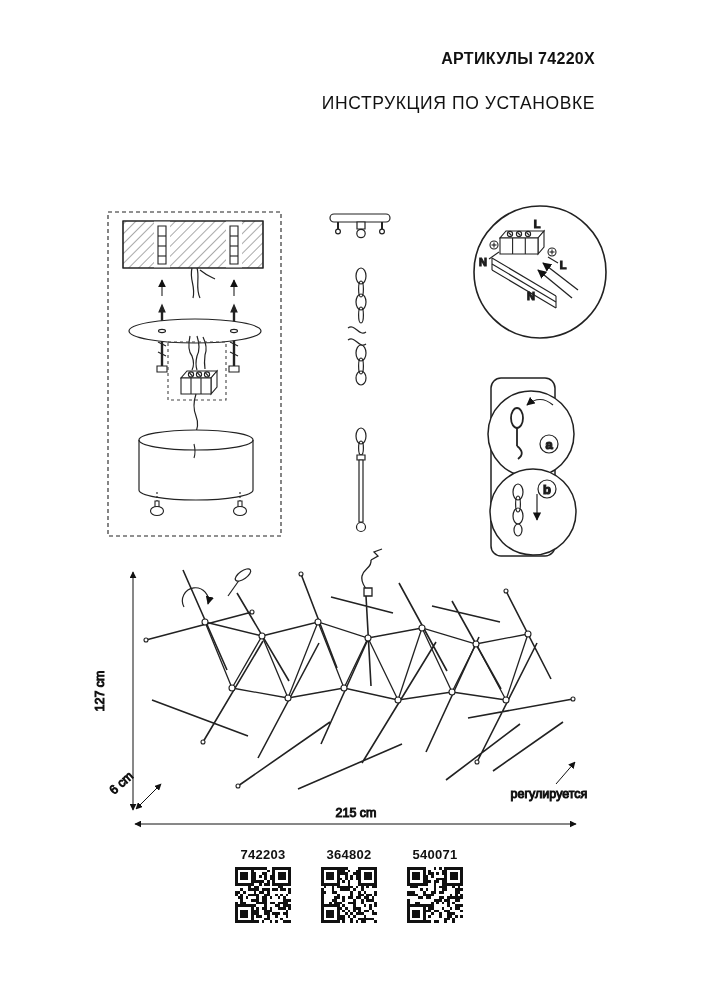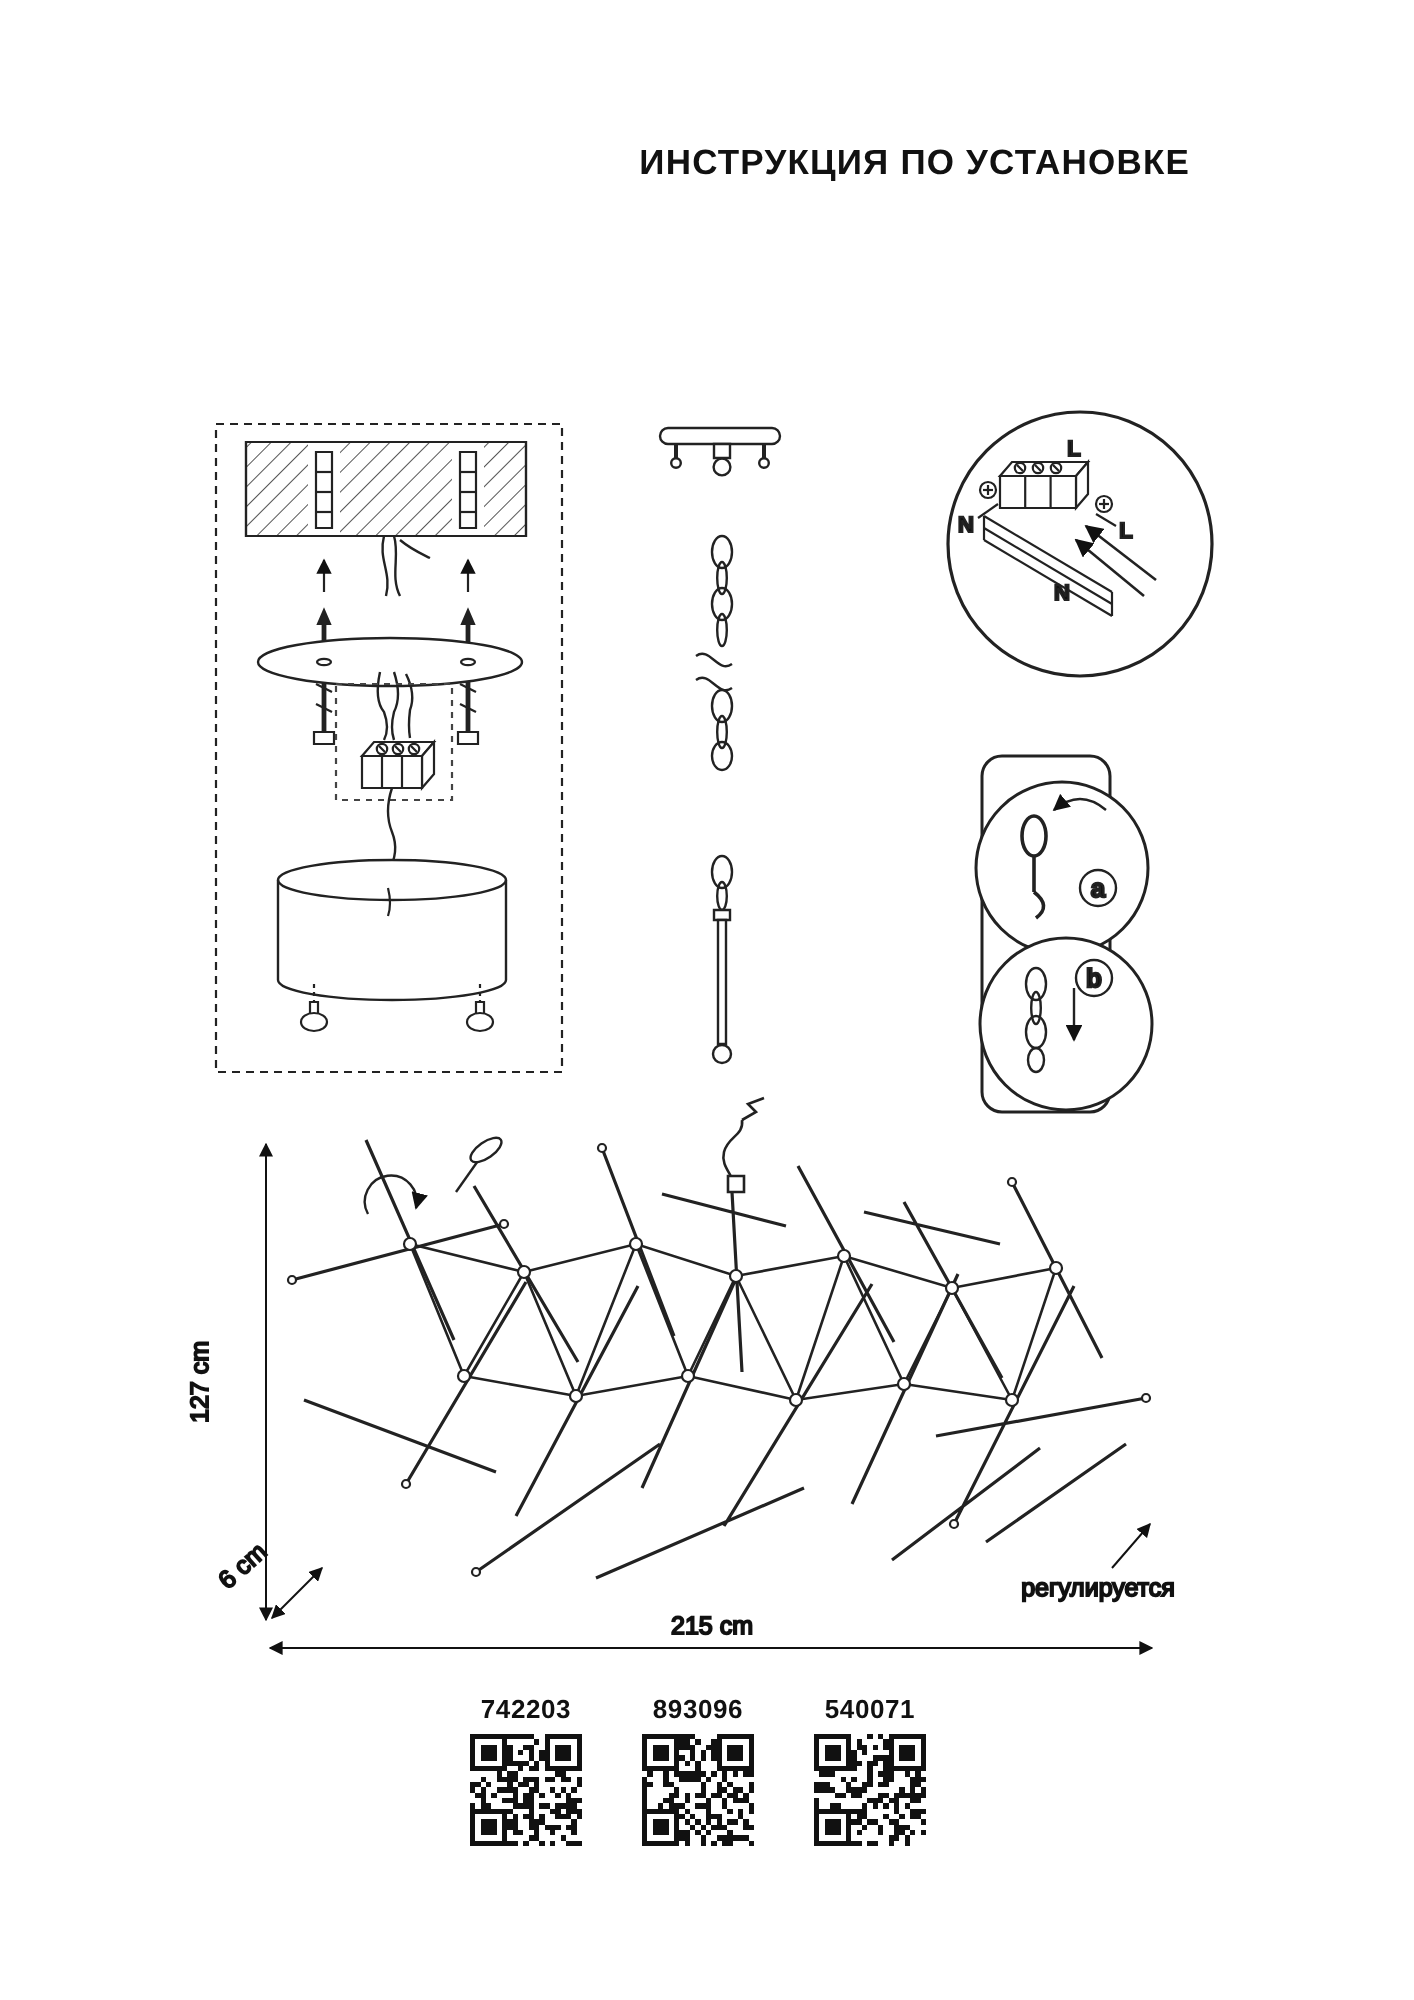--- a/index.html
+++ b/index.html
@@ -1,38 +1,39 @@
 <!DOCTYPE html>
 <html><head>
 <meta charset="utf-8">
 <style>
   html,body{margin:0;padding:0;background:#fff;}
   .page{position:relative;width:707px;height:1000px;background:#fff;overflow:hidden;
         font-family:"Liberation Sans",sans-serif;color:#111;}
   .titles{position:absolute;top:48px;right:112px;text-align:right;}
   .series{font-size:16px;font-weight:bold;line-height:22px;letter-spacing:.3px;}
-  .instr{font-size:17.5px;font-weight:bold;line-height:25px;letter-spacing:.6px;}
+  .instr{font-size:17.5px;font-weight:normal;line-height:25px;letter-spacing:.6px;}
   .gap{margin-top:21px;}
   .art{position:absolute;left:0;top:0;}
   .art *{vector-effect:non-scaling-stroke;}
   .art text{fill:#111;}
   .lbl{font:bold 11px "Liberation Sans",sans-serif;}
   .opt{font:bold 13px "Liberation Sans",sans-serif;}
   .dimT{font:12.5px "Liberation Sans",sans-serif;}
   .articles{position:absolute;left:232px;top:847px;display:flex;gap:24px;}
   .article{width:62px;text-align:center;}
   .code{font-size:13px;font-weight:bold;margin-bottom:5px;letter-spacing:.3px;text-align:center;}
   .qr{width:56px;height:56px;margin:0 auto;}
 </style>
 </head>
 <body>
 
 <div class="page">
 
   <header class="titles">
+    <div class="series">АРТИКУЛЫ 74220X</div>
     <div class="instr gap">ИНСТРУКЦИЯ ПО УСТАНОВКЕ</div>
   </header>
 
   <svg class="art" width="707" height="1000" viewBox="0 0 707 1000" xmlns="http://www.w3.org/2000/svg">
     <defs>
       <pattern id="hatch" width="7" height="7" patternUnits="userSpaceOnUse" patternTransform="rotate(45)">
         <line x1="0" y1="0" x2="0" y2="7" stroke="#555" stroke-width="1"></line>
       </pattern>
       <marker id="arr" viewBox="0 0 10 10" refX="9" refY="5" markerWidth="7" markerHeight="7" orient="auto-start-reverse">
         <path d="M0,0L10,5L0,10z" fill="#111"></path>
@@ -311,21 +312,21 @@
   </svg>
 
   <div class="articles">
     <div class="article">
       <div class="code">742203</div>
       <div class="qr"><svg viewBox="0 0 21 21" width="56" height="56" shape-rendering="crispEdges">
             <path d="M7 0h1v1h-1zM8 0h1v1h-1zM9 0h1v1h-1zM10 0h1v1h-1zM11 0h1v1h-1zM12 1h1v1h-1zM7 2h1v1h-1zM10 2h1v1h-1zM11 2h1v1h-1zM7 3h1v1h-1zM9 3h1v1h-1zM11 3h1v1h-1zM13 3h1v1h-1zM7 4h1v1h-1zM11 4h1v1h-1zM13 4h1v1h-1zM7 5h1v1h-1zM8 5h1v1h-1zM9 5h1v1h-1zM10 5h1v1h-1zM12 5h1v1h-1zM9 6h1v1h-1zM11 6h1v1h-1zM12 6h1v1h-1zM5 7h1v1h-1zM7 7h1v1h-1zM8 7h1v1h-1zM16 7h1v1h-1zM17 7h1v1h-1zM2 8h1v1h-1zM5 8h1v1h-1zM6 8h1v1h-1zM7 8h1v1h-1zM8 8h1v1h-1zM10 8h1v1h-1zM11 8h1v1h-1zM12 8h1v1h-1zM14 8h1v1h-1zM15 8h1v1h-1zM17 8h1v1h-1zM18 8h1v1h-1zM20 8h1v1h-1zM0 9h1v1h-1zM1 9h1v1h-1zM3 9h1v1h-1zM7 9h1v1h-1zM9 9h1v1h-1zM10 9h1v1h-1zM12 9h1v1h-1zM20 9h1v1h-1zM0 10h1v1h-1zM2 10h1v1h-1zM5 10h1v1h-1zM6 10h1v1h-1zM7 10h1v1h-1zM8 10h1v1h-1zM11 10h1v1h-1zM12 10h1v1h-1zM15 10h1v1h-1zM17 10h1v1h-1zM19 10h1v1h-1zM1 11h1v1h-1zM2 11h1v1h-1zM4 11h1v1h-1zM8 11h1v1h-1zM10 11h1v1h-1zM11 11h1v1h-1zM13 11h1v1h-1zM16 11h1v1h-1zM18 11h1v1h-1zM2 12h1v1h-1zM6 12h1v1h-1zM7 12h1v1h-1zM8 12h1v1h-1zM10 12h1v1h-1zM11 12h1v1h-1zM18 12h1v1h-1zM19 12h1v1h-1zM20 12h1v1h-1zM0 13h1v1h-1zM2 13h1v1h-1zM3 13h1v1h-1zM8 13h1v1h-1zM9 13h1v1h-1zM10 13h1v1h-1zM11 13h1v1h-1zM13 13h1v1h-1zM14 13h1v1h-1zM16 13h1v1h-1zM17 13h1v1h-1zM18 13h1v1h-1zM19 13h1v1h-1zM7 14h1v1h-1zM11 14h1v1h-1zM15 14h1v1h-1zM16 14h1v1h-1zM18 14h1v1h-1zM19 14h1v1h-1zM20 14h1v1h-1zM8 15h1v1h-1zM10 15h1v1h-1zM11 15h1v1h-1zM13 15h1v1h-1zM16 15h1v1h-1zM17 15h1v1h-1zM18 15h1v1h-1zM20 15h1v1h-1zM7 16h1v1h-1zM8 16h1v1h-1zM11 16h1v1h-1zM12 16h1v1h-1zM13 16h1v1h-1zM19 16h1v1h-1zM7 17h1v1h-1zM8 17h1v1h-1zM11 17h1v1h-1zM12 17h1v1h-1zM14 17h1v1h-1zM15 17h1v1h-1zM16 17h1v1h-1zM18 17h1v1h-1zM19 17h1v1h-1zM8 18h1v1h-1zM9 18h1v1h-1zM12 18h1v1h-1zM15 18h1v1h-1zM19 18h1v1h-1zM11 19h1v1h-1zM12 19h1v1h-1zM17 19h1v1h-1zM7 20h1v1h-1zM8 20h1v1h-1zM10 20h1v1h-1zM13 20h1v1h-1zM15 20h1v1h-1zM18 20h1v1h-1zM19 20h1v1h-1zM20 20h1v1h-1zM0 0h1v1h-1zM1 0h1v1h-1zM2 0h1v1h-1zM3 0h1v1h-1zM4 0h1v1h-1zM5 0h1v1h-1zM6 0h1v1h-1zM0 1h1v1h-1zM6 1h1v1h-1zM0 2h1v1h-1zM2 2h1v1h-1zM3 2h1v1h-1zM4 2h1v1h-1zM6 2h1v1h-1zM0 3h1v1h-1zM2 3h1v1h-1zM3 3h1v1h-1zM4 3h1v1h-1zM6 3h1v1h-1zM0 4h1v1h-1zM2 4h1v1h-1zM3 4h1v1h-1zM4 4h1v1h-1zM6 4h1v1h-1zM0 5h1v1h-1zM6 5h1v1h-1zM0 6h1v1h-1zM1 6h1v1h-1zM2 6h1v1h-1zM3 6h1v1h-1zM4 6h1v1h-1zM5 6h1v1h-1zM6 6h1v1h-1zM14 0h1v1h-1zM15 0h1v1h-1zM16 0h1v1h-1zM17 0h1v1h-1zM18 0h1v1h-1zM19 0h1v1h-1zM20 0h1v1h-1zM14 1h1v1h-1zM20 1h1v1h-1zM14 2h1v1h-1zM16 2h1v1h-1zM17 2h1v1h-1zM18 2h1v1h-1zM20 2h1v1h-1zM14 3h1v1h-1zM16 3h1v1h-1zM17 3h1v1h-1zM18 3h1v1h-1zM20 3h1v1h-1zM14 4h1v1h-1zM16 4h1v1h-1zM17 4h1v1h-1zM18 4h1v1h-1zM20 4h1v1h-1zM14 5h1v1h-1zM20 5h1v1h-1zM14 6h1v1h-1zM15 6h1v1h-1zM16 6h1v1h-1zM17 6h1v1h-1zM18 6h1v1h-1zM19 6h1v1h-1zM20 6h1v1h-1zM0 14h1v1h-1zM1 14h1v1h-1zM2 14h1v1h-1zM3 14h1v1h-1zM4 14h1v1h-1zM5 14h1v1h-1zM6 14h1v1h-1zM0 15h1v1h-1zM6 15h1v1h-1zM0 16h1v1h-1zM2 16h1v1h-1zM3 16h1v1h-1zM4 16h1v1h-1zM6 16h1v1h-1zM0 17h1v1h-1zM2 17h1v1h-1zM3 17h1v1h-1zM4 17h1v1h-1zM6 17h1v1h-1zM0 18h1v1h-1zM2 18h1v1h-1zM3 18h1v1h-1zM4 18h1v1h-1zM6 18h1v1h-1zM0 19h1v1h-1zM6 19h1v1h-1zM0 20h1v1h-1zM1 20h1v1h-1zM2 20h1v1h-1zM3 20h1v1h-1zM4 20h1v1h-1zM5 20h1v1h-1zM6 20h1v1h-1z" fill="#111"></path>
           </svg></div>
     </div>
     <div class="article">
-      <div class="code">893096</div>
+      <div class="code">364802</div>
       <div class="qr"><svg viewBox="0 0 21 21" width="56" height="56" shape-rendering="crispEdges">
             <path d="M7 0h1v1h-1zM8 0h1v1h-1zM9 0h1v1h-1zM7 1h1v1h-1zM8 1h1v1h-1zM10 1h1v1h-1zM13 1h1v1h-1zM7 2h1v1h-1zM8 2h1v1h-1zM9 2h1v1h-1zM12 2h1v1h-1zM13 2h1v1h-1zM9 3h1v1h-1zM11 3h1v1h-1zM13 3h1v1h-1zM7 4h1v1h-1zM9 4h1v1h-1zM11 4h1v1h-1zM13 4h1v1h-1zM8 5h1v1h-1zM10 5h1v1h-1zM10 6h1v1h-1zM1 7h1v1h-1zM4 7h1v1h-1zM6 7h1v1h-1zM7 7h1v1h-1zM8 7h1v1h-1zM9 7h1v1h-1zM10 7h1v1h-1zM11 7h1v1h-1zM13 7h1v1h-1zM15 7h1v1h-1zM17 7h1v1h-1zM19 7h1v1h-1zM20 7h1v1h-1zM0 8h1v1h-1zM4 8h1v1h-1zM7 8h1v1h-1zM8 8h1v1h-1zM9 8h1v1h-1zM10 8h1v1h-1zM12 8h1v1h-1zM15 8h1v1h-1zM0 9h1v1h-1zM1 9h1v1h-1zM4 9h1v1h-1zM5 9h1v1h-1zM11 9h1v1h-1zM14 9h1v1h-1zM16 9h1v1h-1zM20 9h1v1h-1zM0 10h1v1h-1zM6 10h1v1h-1zM11 10h1v1h-1zM14 10h1v1h-1zM15 10h1v1h-1zM17 10h1v1h-1zM18 10h1v1h-1zM20 10h1v1h-1zM0 11h1v1h-1zM5 11h1v1h-1zM6 11h1v1h-1zM8 11h1v1h-1zM10 11h1v1h-1zM11 11h1v1h-1zM13 11h1v1h-1zM14 11h1v1h-1zM16 11h1v1h-1zM17 11h1v1h-1zM19 11h1v1h-1zM0 12h1v1h-1zM4 12h1v1h-1zM5 12h1v1h-1zM8 12h1v1h-1zM12 12h1v1h-1zM15 12h1v1h-1zM17 12h1v1h-1zM18 12h1v1h-1zM19 12h1v1h-1zM0 13h1v1h-1zM3 13h1v1h-1zM5 13h1v1h-1zM6 13h1v1h-1zM7 13h1v1h-1zM10 13h1v1h-1zM11 13h1v1h-1zM12 13h1v1h-1zM15 13h1v1h-1zM20 13h1v1h-1zM8 14h1v1h-1zM12 14h1v1h-1zM16 14h1v1h-1zM18 14h1v1h-1zM20 14h1v1h-1zM7 15h1v1h-1zM9 15h1v1h-1zM12 15h1v1h-1zM13 15h1v1h-1zM14 15h1v1h-1zM18 15h1v1h-1zM8 16h1v1h-1zM10 16h1v1h-1zM12 16h1v1h-1zM14 16h1v1h-1zM16 16h1v1h-1zM17 16h1v1h-1zM19 16h1v1h-1zM9 17h1v1h-1zM11 17h1v1h-1zM13 17h1v1h-1zM14 17h1v1h-1zM15 17h1v1h-1zM19 17h1v1h-1zM20 17h1v1h-1zM7 18h1v1h-1zM8 18h1v1h-1zM10 18h1v1h-1zM12 18h1v1h-1zM16 18h1v1h-1zM7 19h1v1h-1zM8 19h1v1h-1zM11 19h1v1h-1zM14 19h1v1h-1zM15 19h1v1h-1zM16 19h1v1h-1zM17 19h1v1h-1zM18 19h1v1h-1zM19 19h1v1h-1zM8 20h1v1h-1zM11 20h1v1h-1zM13 20h1v1h-1zM15 20h1v1h-1zM16 20h1v1h-1zM20 20h1v1h-1zM0 0h1v1h-1zM1 0h1v1h-1zM2 0h1v1h-1zM3 0h1v1h-1zM4 0h1v1h-1zM5 0h1v1h-1zM6 0h1v1h-1zM0 1h1v1h-1zM6 1h1v1h-1zM0 2h1v1h-1zM2 2h1v1h-1zM3 2h1v1h-1zM4 2h1v1h-1zM6 2h1v1h-1zM0 3h1v1h-1zM2 3h1v1h-1zM3 3h1v1h-1zM4 3h1v1h-1zM6 3h1v1h-1zM0 4h1v1h-1zM2 4h1v1h-1zM3 4h1v1h-1zM4 4h1v1h-1zM6 4h1v1h-1zM0 5h1v1h-1zM6 5h1v1h-1zM0 6h1v1h-1zM1 6h1v1h-1zM2 6h1v1h-1zM3 6h1v1h-1zM4 6h1v1h-1zM5 6h1v1h-1zM6 6h1v1h-1zM14 0h1v1h-1zM15 0h1v1h-1zM16 0h1v1h-1zM17 0h1v1h-1zM18 0h1v1h-1zM19 0h1v1h-1zM20 0h1v1h-1zM14 1h1v1h-1zM20 1h1v1h-1zM14 2h1v1h-1zM16 2h1v1h-1zM17 2h1v1h-1zM18 2h1v1h-1zM20 2h1v1h-1zM14 3h1v1h-1zM16 3h1v1h-1zM17 3h1v1h-1zM18 3h1v1h-1zM20 3h1v1h-1zM14 4h1v1h-1zM16 4h1v1h-1zM17 4h1v1h-1zM18 4h1v1h-1zM20 4h1v1h-1zM14 5h1v1h-1zM20 5h1v1h-1zM14 6h1v1h-1zM15 6h1v1h-1zM16 6h1v1h-1zM17 6h1v1h-1zM18 6h1v1h-1zM19 6h1v1h-1zM20 6h1v1h-1zM0 14h1v1h-1zM1 14h1v1h-1zM2 14h1v1h-1zM3 14h1v1h-1zM4 14h1v1h-1zM5 14h1v1h-1zM6 14h1v1h-1zM0 15h1v1h-1zM6 15h1v1h-1zM0 16h1v1h-1zM2 16h1v1h-1zM3 16h1v1h-1zM4 16h1v1h-1zM6 16h1v1h-1zM0 17h1v1h-1zM2 17h1v1h-1zM3 17h1v1h-1zM4 17h1v1h-1zM6 17h1v1h-1zM0 18h1v1h-1zM2 18h1v1h-1zM3 18h1v1h-1zM4 18h1v1h-1zM6 18h1v1h-1zM0 19h1v1h-1zM6 19h1v1h-1zM0 20h1v1h-1zM1 20h1v1h-1zM2 20h1v1h-1zM3 20h1v1h-1zM4 20h1v1h-1zM5 20h1v1h-1zM6 20h1v1h-1z" fill="#111"></path>
           </svg></div>
     </div>
     <div class="article">
       <div class="code">540071</div>
       <div class="qr"><svg viewBox="0 0 21 21" width="56" height="56" shape-rendering="crispEdges">
             <path d="M10 0h1v1h-1zM12 0h1v1h-1zM8 1h1v1h-1zM13 1h1v1h-1zM8 2h1v1h-1zM9 2h1v1h-1zM11 2h1v1h-1zM13 2h1v1h-1zM7 3h1v1h-1zM9 3h1v1h-1zM7 4h1v1h-1zM11 4h1v1h-1zM12 4h1v1h-1zM13 4h1v1h-1zM7 5h1v1h-1zM8 5h1v1h-1zM10 5h1v1h-1zM11 5h1v1h-1zM13 5h1v1h-1zM7 6h1v1h-1zM10 6h1v1h-1zM13 6h1v1h-1zM1 7h1v1h-1zM2 7h1v1h-1zM3 7h1v1h-1zM10 7h1v1h-1zM12 7h1v1h-1zM13 7h1v1h-1zM14 7h1v1h-1zM17 7h1v1h-1zM19 7h1v1h-1zM5 8h1v1h-1zM7 8h1v1h-1zM10 8h1v1h-1zM13 8h1v1h-1zM14 8h1v1h-1zM18 8h1v1h-1zM19 8h1v1h-1zM20 8h1v1h-1zM0 9h1v1h-1zM1 9h1v1h-1zM2 9h1v1h-1zM6 9h1v1h-1zM9 9h1v1h-1zM10 9h1v1h-1zM12 9h1v1h-1zM13 9h1v1h-1zM18 9h1v1h-1zM19 9h1v1h-1zM0 10h1v1h-1zM1 10h1v1h-1zM2 10h1v1h-1zM3 10h1v1h-1zM6 10h1v1h-1zM7 10h1v1h-1zM8 10h1v1h-1zM9 10h1v1h-1zM16 10h1v1h-1zM18 10h1v1h-1zM20 10h1v1h-1zM4 11h1v1h-1zM5 11h1v1h-1zM7 11h1v1h-1zM8 11h1v1h-1zM12 11h1v1h-1zM13 11h1v1h-1zM15 11h1v1h-1zM16 11h1v1h-1zM17 11h1v1h-1zM18 11h1v1h-1zM19 11h1v1h-1zM20 11h1v1h-1zM0 12h1v1h-1zM10 12h1v1h-1zM11 12h1v1h-1zM12 12h1v1h-1zM14 12h1v1h-1zM15 12h1v1h-1zM18 12h1v1h-1zM19 12h1v1h-1zM0 13h1v1h-1zM3 13h1v1h-1zM4 13h1v1h-1zM9 13h1v1h-1zM11 13h1v1h-1zM13 13h1v1h-1zM15 13h1v1h-1zM17 13h1v1h-1zM7 14h1v1h-1zM8 14h1v1h-1zM9 14h1v1h-1zM15 14h1v1h-1zM18 14h1v1h-1zM19 14h1v1h-1zM20 14h1v1h-1zM8 15h1v1h-1zM9 15h1v1h-1zM13 15h1v1h-1zM16 15h1v1h-1zM18 15h1v1h-1zM19 15h1v1h-1zM7 16h1v1h-1zM8 16h1v1h-1zM10 16h1v1h-1zM11 16h1v1h-1zM14 16h1v1h-1zM15 16h1v1h-1zM20 16h1v1h-1zM9 17h1v1h-1zM12 17h1v1h-1zM15 17h1v1h-1zM16 17h1v1h-1zM17 17h1v1h-1zM8 18h1v1h-1zM12 18h1v1h-1zM15 18h1v1h-1zM16 18h1v1h-1zM18 18h1v1h-1zM20 18h1v1h-1zM14 19h1v1h-1zM15 19h1v1h-1zM17 19h1v1h-1zM7 20h1v1h-1zM8 20h1v1h-1zM10 20h1v1h-1zM11 20h1v1h-1zM14 20h1v1h-1zM17 20h1v1h-1zM0 0h1v1h-1zM1 0h1v1h-1zM2 0h1v1h-1zM3 0h1v1h-1zM4 0h1v1h-1zM5 0h1v1h-1zM6 0h1v1h-1zM0 1h1v1h-1zM6 1h1v1h-1zM0 2h1v1h-1zM2 2h1v1h-1zM3 2h1v1h-1zM4 2h1v1h-1zM6 2h1v1h-1zM0 3h1v1h-1zM2 3h1v1h-1zM3 3h1v1h-1zM4 3h1v1h-1zM6 3h1v1h-1zM0 4h1v1h-1zM2 4h1v1h-1zM3 4h1v1h-1zM4 4h1v1h-1zM6 4h1v1h-1zM0 5h1v1h-1zM6 5h1v1h-1zM0 6h1v1h-1zM1 6h1v1h-1zM2 6h1v1h-1zM3 6h1v1h-1zM4 6h1v1h-1zM5 6h1v1h-1zM6 6h1v1h-1zM14 0h1v1h-1zM15 0h1v1h-1zM16 0h1v1h-1zM17 0h1v1h-1zM18 0h1v1h-1zM19 0h1v1h-1zM20 0h1v1h-1zM14 1h1v1h-1zM20 1h1v1h-1zM14 2h1v1h-1zM16 2h1v1h-1zM17 2h1v1h-1zM18 2h1v1h-1zM20 2h1v1h-1zM14 3h1v1h-1zM16 3h1v1h-1zM17 3h1v1h-1zM18 3h1v1h-1zM20 3h1v1h-1zM14 4h1v1h-1zM16 4h1v1h-1zM17 4h1v1h-1zM18 4h1v1h-1zM20 4h1v1h-1zM14 5h1v1h-1zM20 5h1v1h-1zM14 6h1v1h-1zM15 6h1v1h-1zM16 6h1v1h-1zM17 6h1v1h-1zM18 6h1v1h-1zM19 6h1v1h-1zM20 6h1v1h-1zM0 14h1v1h-1zM1 14h1v1h-1zM2 14h1v1h-1zM3 14h1v1h-1zM4 14h1v1h-1zM5 14h1v1h-1zM6 14h1v1h-1zM0 15h1v1h-1zM6 15h1v1h-1zM0 16h1v1h-1zM2 16h1v1h-1zM3 16h1v1h-1zM4 16h1v1h-1zM6 16h1v1h-1zM0 17h1v1h-1zM2 17h1v1h-1zM3 17h1v1h-1zM4 17h1v1h-1zM6 17h1v1h-1zM0 18h1v1h-1zM2 18h1v1h-1zM3 18h1v1h-1zM4 18h1v1h-1zM6 18h1v1h-1zM0 19h1v1h-1zM6 19h1v1h-1zM0 20h1v1h-1zM1 20h1v1h-1zM2 20h1v1h-1zM3 20h1v1h-1zM4 20h1v1h-1zM5 20h1v1h-1zM6 20h1v1h-1z" fill="#111"></path>
           </svg></div>
     </div>

